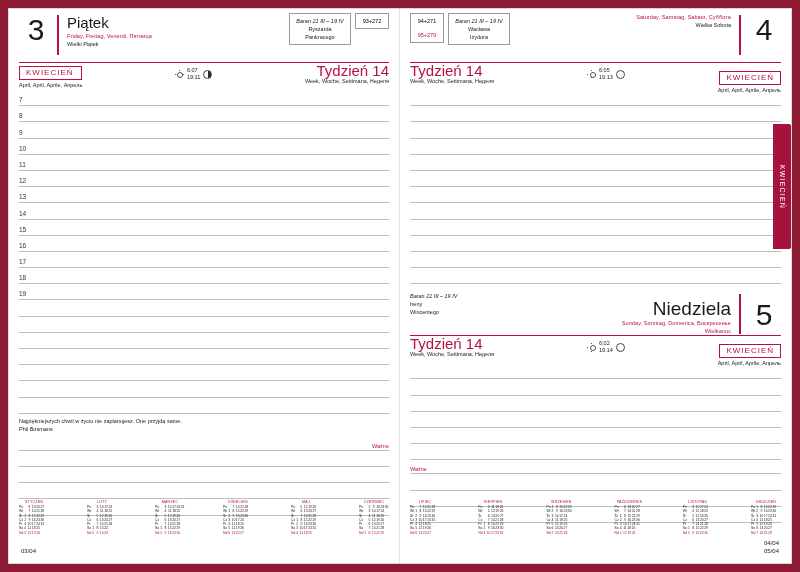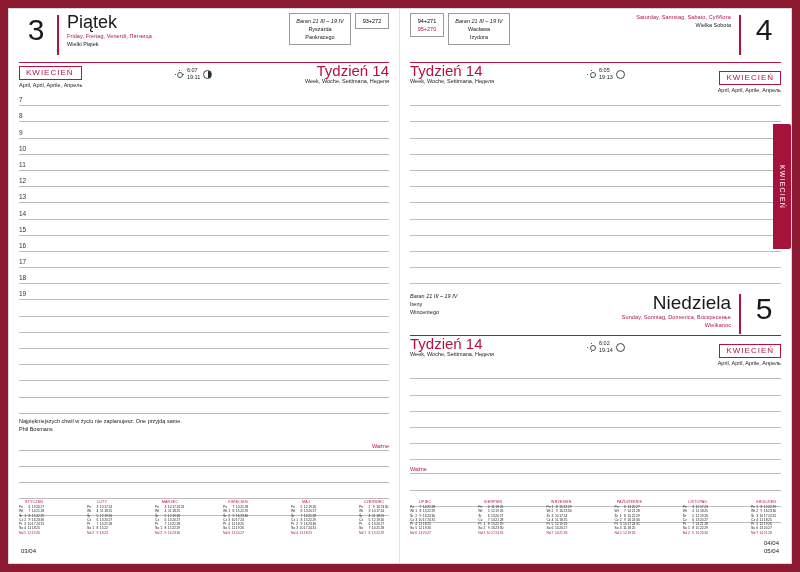--- a/index.html
+++ b/index.html
@@ -21,21 +21,21 @@
   }
   .page {
     position:relative;
     height:100%;
     background:#fff;
   }
   .page-left { width:392px; border-right:1px solid #e3e3e3; }
   .page-right { width:392px; }
 
   
-  .red { color:#b5123e; }
+  .red { color:#b5123e;margin-top:6px; }
 
   
   .day-header {
     position:relative;
     height:52px;
     padding:4px 10px 0 10px;
     display:flex;
     align-items:flex-start;
   }
   .big-num {
@@ -48,21 +48,21 @@
     padding-top:2px;
   }
   .vbar {
     width:2px;
     background:#b5123e;
     height:40px;
     margin:2px 8px 0 4px;
   }
   .day-names { flex:1; min-width:0; }
   .day-name-main {
-    font-size:18px;
+    font-size:15px;
     color:#1a1a1a;
     line-height:19px;
     font-weight:400;
   }
   .day-name-sub {
     font-size:5.5px;
     color:#b5123e;
     line-height:8px;
     letter-spacing:0.1px;
   }

